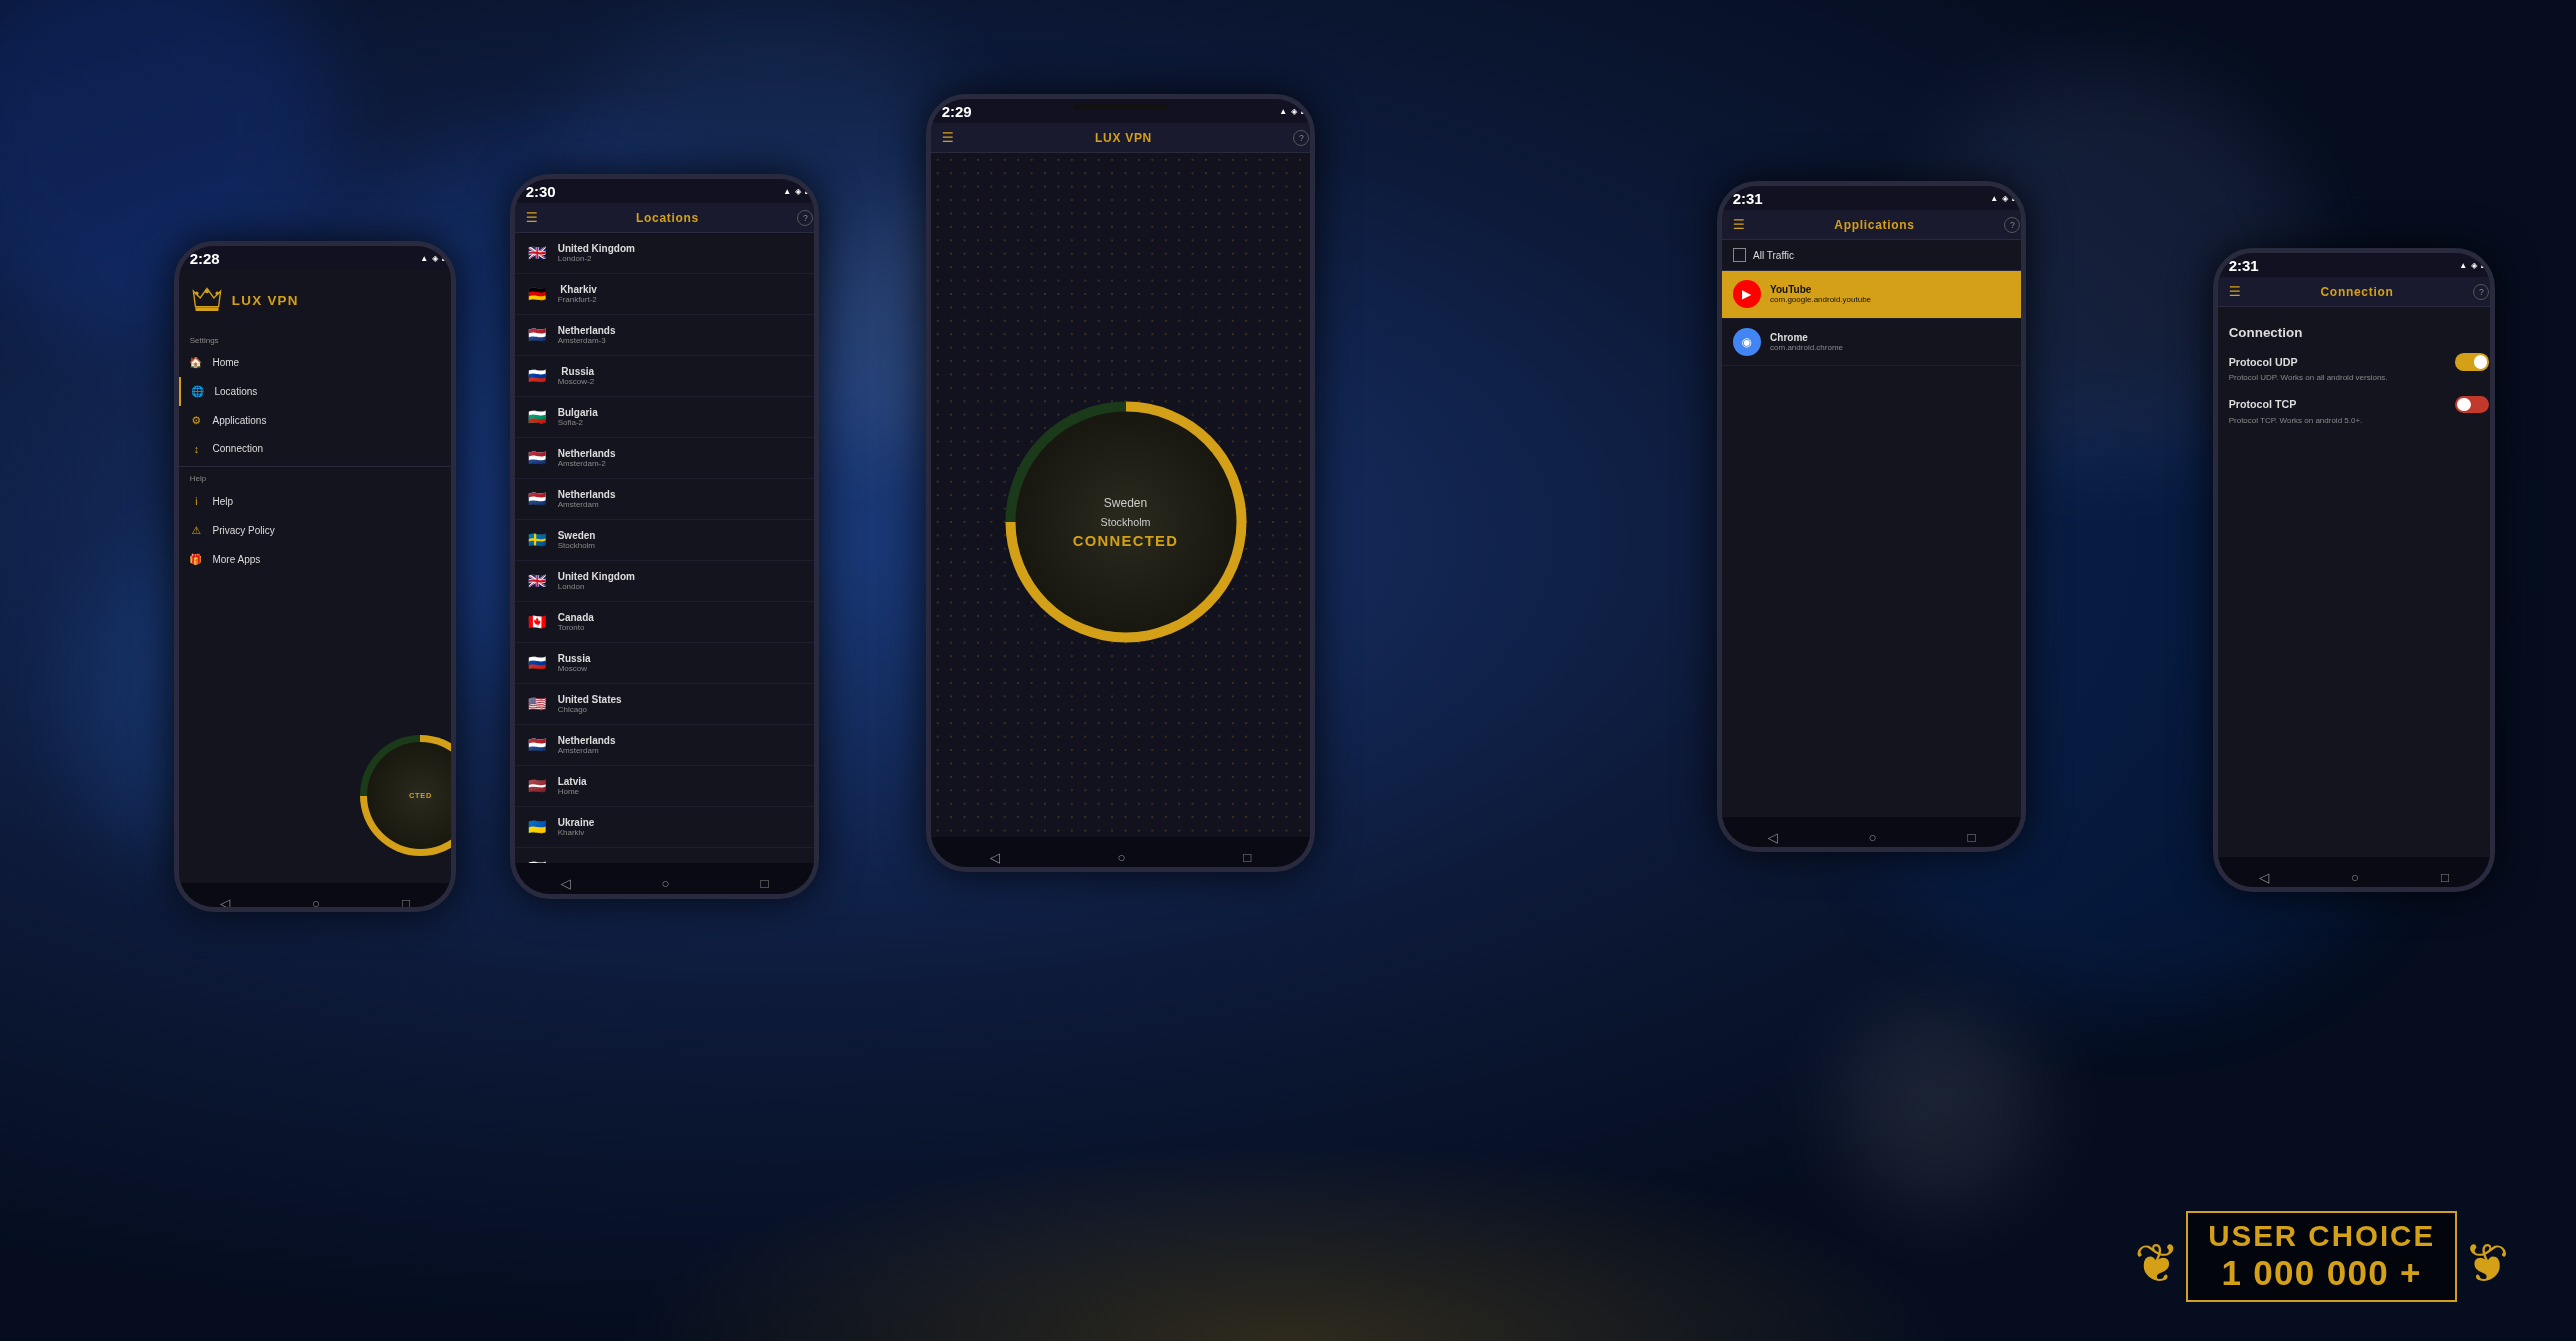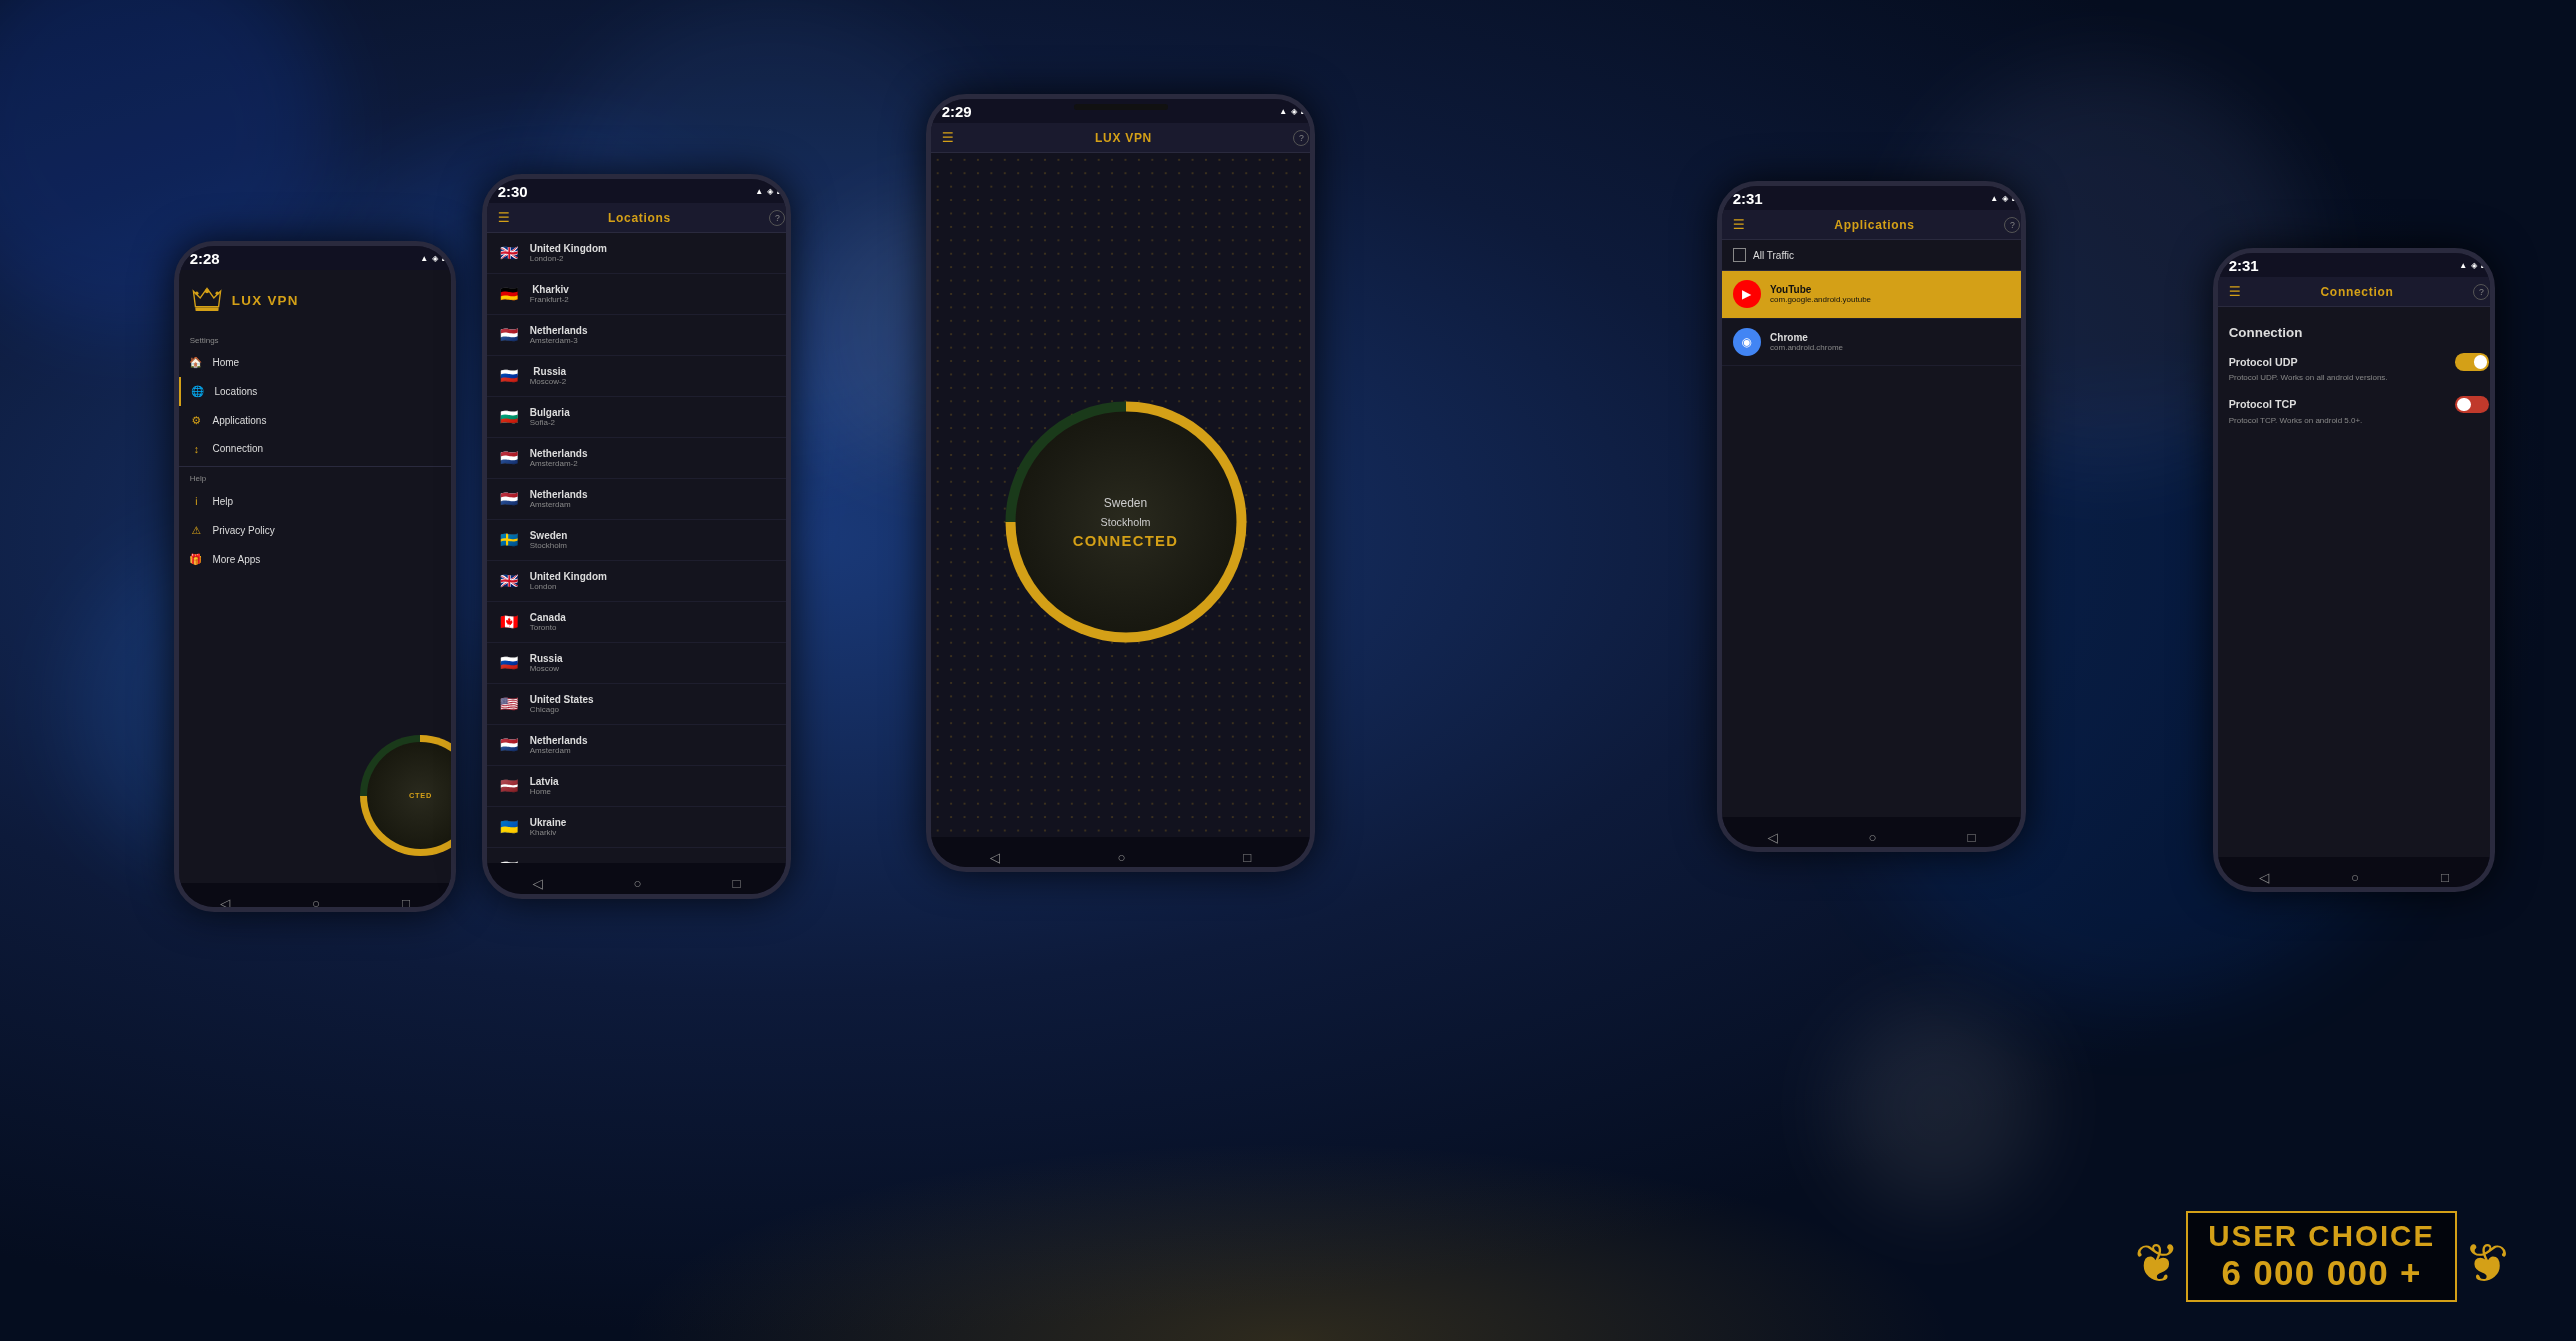--- a/index.html
+++ b/index.html
@@ -598,21 +598,21 @@
       </div>
 
       <div class="phone-nav-bar">
         <span class="nav-icon">◁</span>
         <span class="nav-icon">○</span>
         <span class="nav-icon">□</span>
       </div>
     </div>
   </div>
 
-  <div class="phone-wrapper locations-phone" style="left:482px; top:174px; z-index:3;">
+  <div class="phone-wrapper locations-phone" style="left:510px; top:174px; z-index:3;">
     <div class="phone-frame">
       <div class="phone-screen">
 
         <div class="status-bar">
           <span class="status-time">2:30</span>
           <div class="status-icons">
             <span class="status-icon">▲</span>
             <span class="status-icon">◈</span>
             <span class="status-icon">▬</span>
           </div>
@@ -907,19 +907,19 @@
 </div>
 
 <div style="position:absolute;bottom:0;left:50%;transform:translateX(-50%);width:1342px;height:201px;background:radial-gradient(ellipse at 50% 100%, #d4a01733 0%, transparent 70%);pointer-events:none;"></div>
 
 <div class="award-badge">
   <div class="award-laurels">
     <span class="laurel-left">❦</span>
     <div>
       <div class="award-text-box">
         <div class="award-title">USER CHOICE</div>
-        <div class="award-count">6 000 000 +</div>
+        <div class="award-count">1 000 000 +</div>
       </div>
     </div>
     <span class="laurel-right">❦</span>
   </div>
 </div>
 
 
 </body></html>

